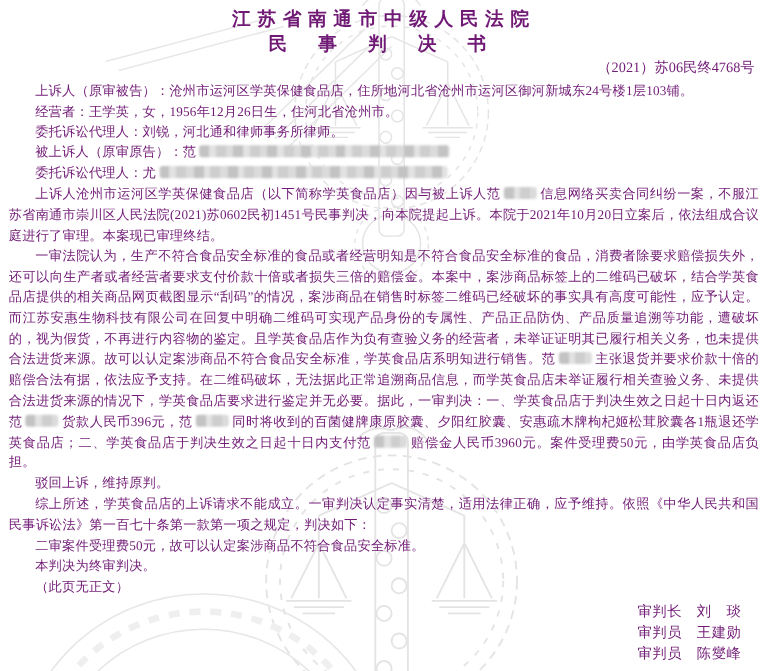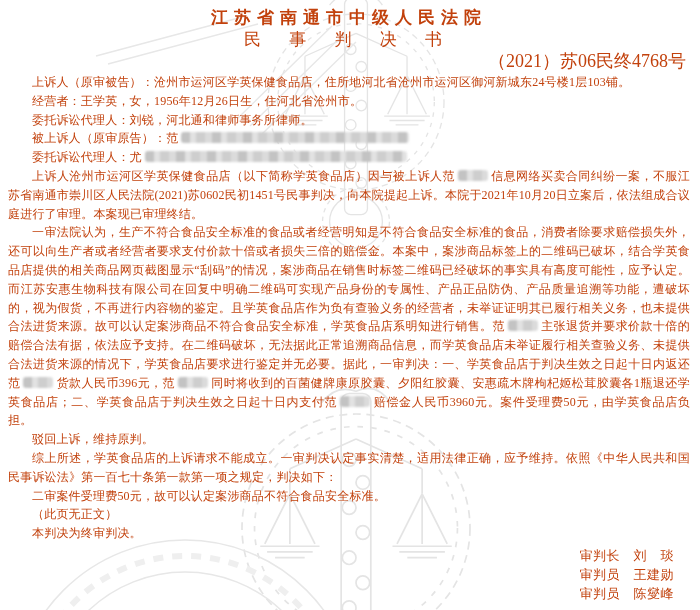--- a/index.html
+++ b/index.html
@@ -1,33 +1,33 @@
 <!DOCTYPE html>
 <html><head>
 <meta charset="utf-8">
 <style>
   html,body { margin:0; padding:0; background:#fff; }
   .page {
     position:relative; width:700px; height:610px; overflow:hidden;
-    background:#ffffff; color:#c2410c;
+    background:#ffffff; color:#701a75;
     font-family:"Liberation Serif","DejaVu Serif",serif;
   }
   .watermark { position:absolute; left:0; top:0; z-index:0; }
   .content { position:relative; z-index:1; padding:7px 10px 0 8px; }
 
   .court-name {
     text-align:center; font-size:17px; font-weight:700;
     letter-spacing:6px; line-height:21px;
   }
   .doc-title {
-    text-align:center; font-size:17px; font-weight:400;
+    text-align:center; font-size:17px; font-weight:700;
     letter-spacing:12px; line-height:21px; margin-top:1px;
   }
   .case-no {
-    text-align:right; font-size:18px; line-height:18px;
+    text-align:right; font-size:13px; line-height:18px;
     margin:2px 4px 3px 0;
   }
 
   .body-text p {
     margin:0; font-size:12px; line-height:18.8px;
     text-align:justify; text-indent:2em;
     letter-spacing:0.2px;
   }
 
   .redact {
@@ -103,22 +103,22 @@
       <p><span>被上诉人（原审原告）：范</span><span class="redact r-wide-1"></span></p>
       <p><span>委托诉讼代理人：尤</span><span class="redact r-wide-2"></span></p>
 
       <p><span>上诉人沧州市运河区学英保健食品店（以下简称学英食品店）因与被上诉人范</span><span class="redact r-name"></span><span>信息网络买卖合同纠纷一案，不服江苏省南通市崇川区人民法院(2021)苏0602民初1451号民事判决，向本院提起上诉。本院于2021年10月20日立案后，依法组成合议庭进行了审理。本案现已审理终结。</span></p>
 
       <p><span>一审法院认为，生产不符合食品安全标准的食品或者经营明知是不符合食品安全标准的食品，消费者除要求赔偿损失外，还可以向生产者或者经营者要求支付价款十倍或者损失三倍的赔偿金。本案中，案涉商品标签上的二维码已破坏，结合学英食品店提供的相关商品网页截图显示“刮码”的情况，案涉商品在销售时标签二维码已经破坏的事实具有高度可能性，应予认定。而江苏安惠生物科技有限公司在回复中明确二维码可实现产品身份的专属性、产品正品防伪、产品质量追溯等功能，遭破坏的，视为假货，不再进行内容物的鉴定。且学英食品店作为负有查验义务的经营者，未举证证明其已履行相关义务，也未提供合法进货来源。故可以认定案涉商品不符合食品安全标准，学英食品店系明知进行销售。范</span><span class="redact r-name"></span><span>主张退货并要求价款十倍的赔偿合法有据，依法应予支持。在二维码破坏，无法据此正常追溯商品信息，而学英食品店未举证履行相关查验义务、未提供合法进货来源的情况下，学英食品店要求进行鉴定并无必要。据此，一审判决：一、学英食品店于判决生效之日起十日内返还范</span><span class="redact r-name"></span><span>货款人民币396元，范</span><span class="redact r-name"></span><span>同时将收到的百菌健牌康原胶囊、夕阳红胶囊、安惠疏木牌枸杞姬松茸胶囊各1瓶退还学英食品店；二、学英食品店于判决生效之日起十日内支付范</span><span class="redact r-name"></span><span>赔偿金人民币3960元。案件受理费50元，由学英食品店负担。</span></p>
 
       <p>驳回上诉，维持原判。</p>
       <p>综上所述，学英食品店的上诉请求不能成立。一审判决认定事实清楚，适用法律正确，应予维持。依照《中华人民共和国民事诉讼法》第一百七十条第一款第一项之规定，判决如下：</p>
       <p>二审案件受理费50元，故可以认定案涉商品不符合食品安全标准。</p>
+      <p>本判决为终审判决。</p>
       <p>（此页无正文）</p>
-      <p>本判决为终审判决。</p>
     </div>
 
     <div class="sig-block">
       <div>审判长　刘　琰</div>
       <div>审判员　王建勋</div>
       <div>审判员　陈燮峰</div>
 
     </div>
 
   </div>

